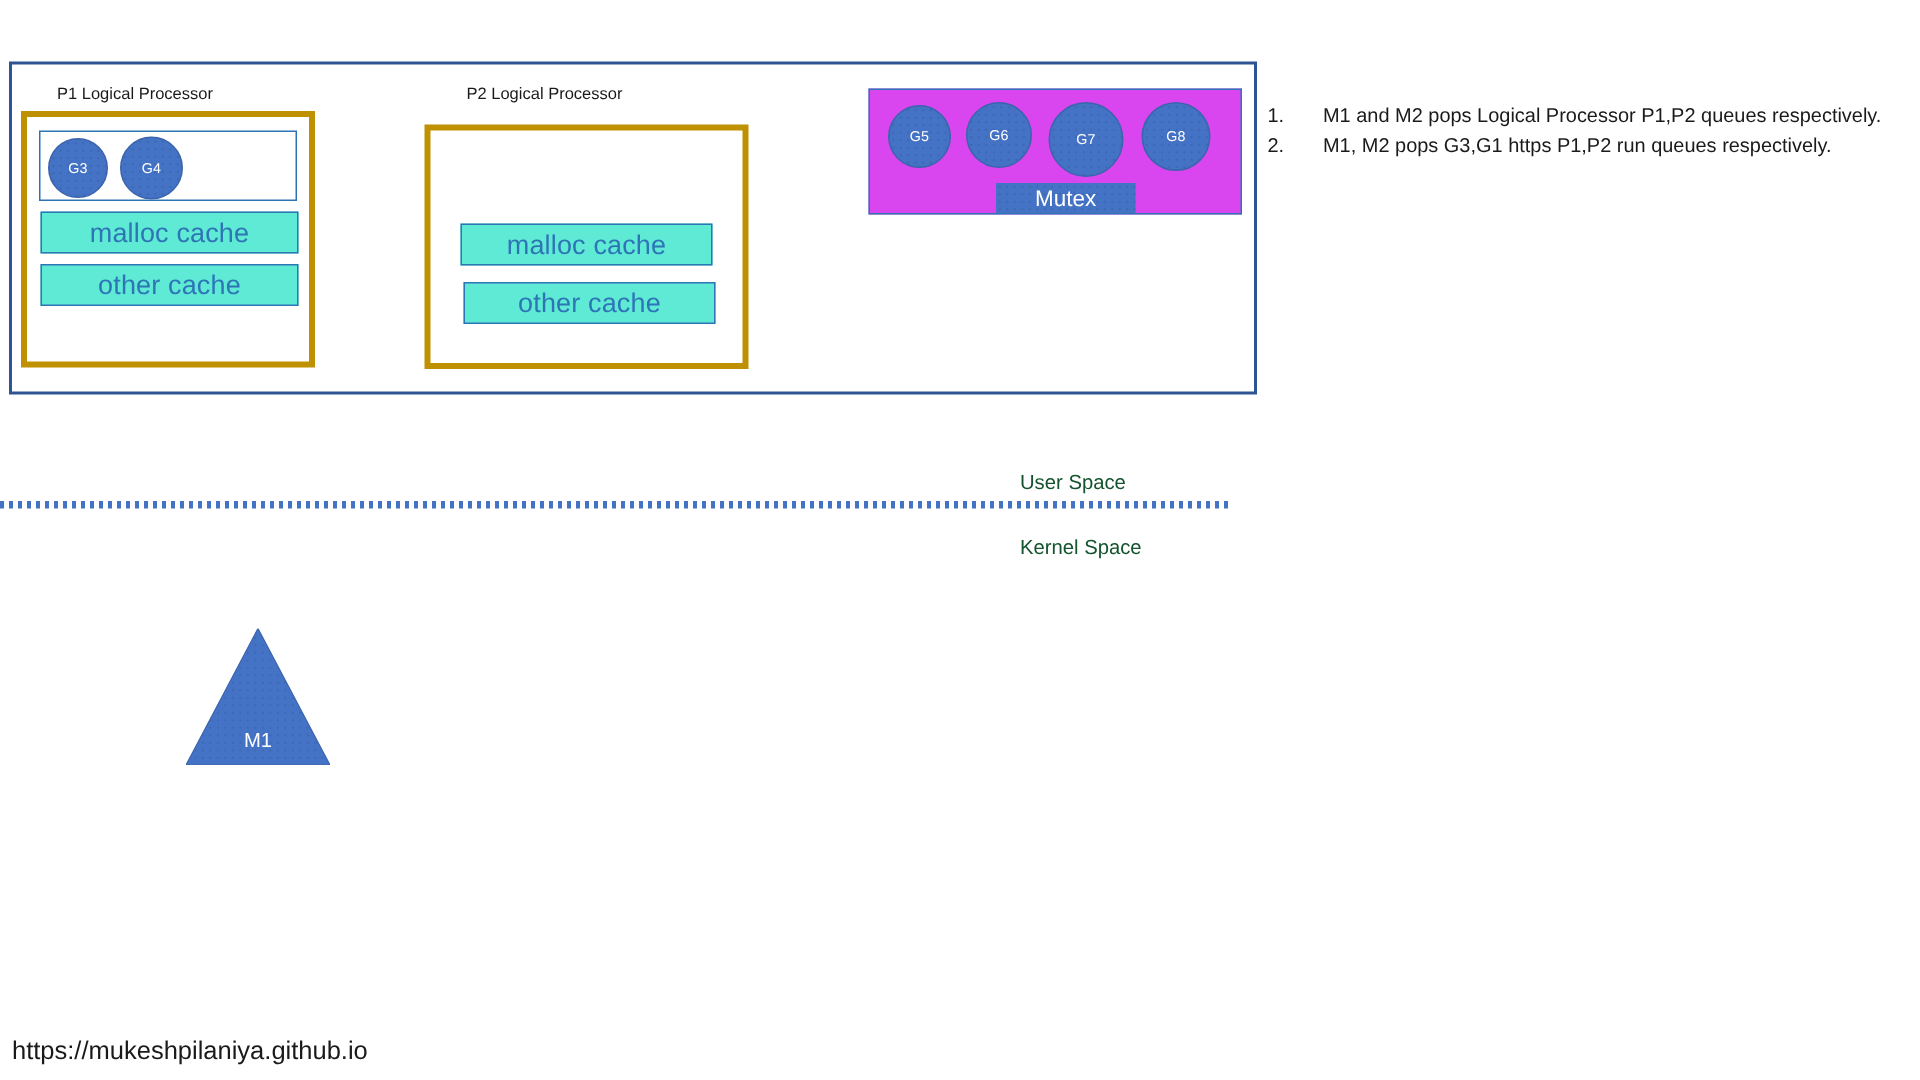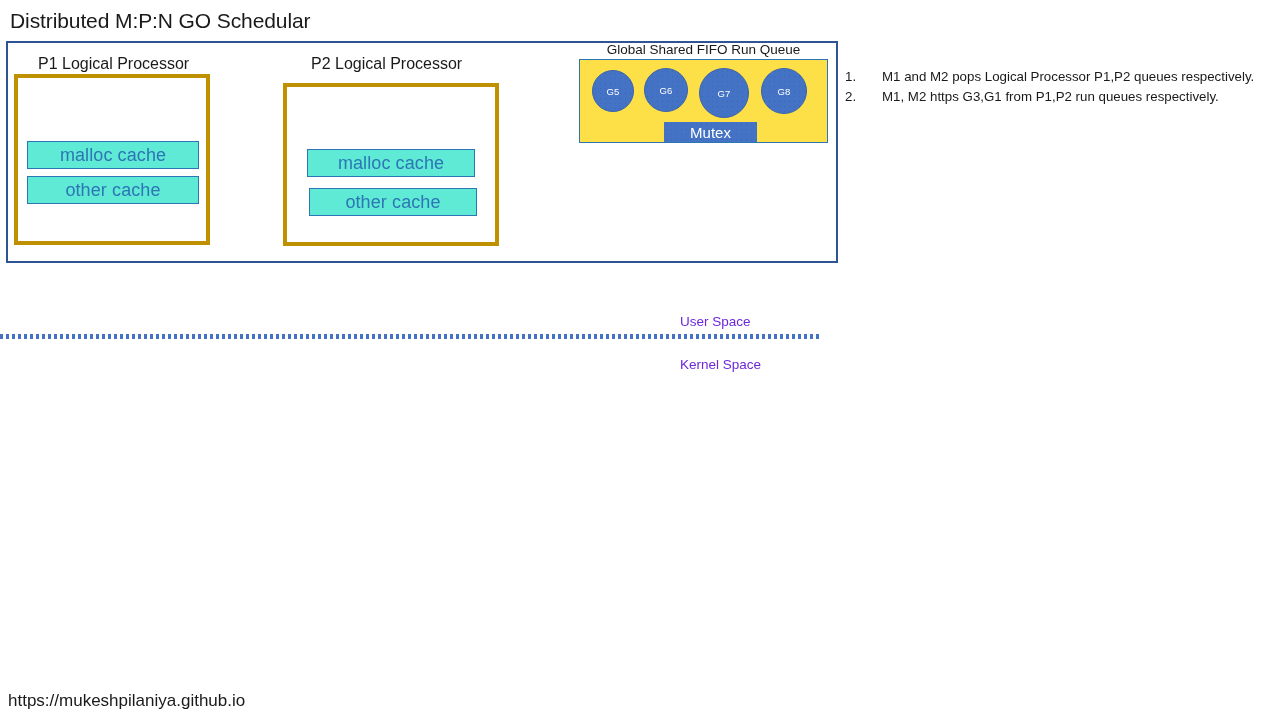--- a/index.html
+++ b/index.html
@@ -46,21 +46,21 @@
     border: 2px solid #2F5496;
     box-sizing: border-box;
     background: #ffffff;
   }
 
   
   .proc-group { position: absolute; }
 
   .proc-label {
     position: absolute;
-    font-size: 16px;
+    font-size: 11px;
     line-height: 17px;
     color: #1a1a1a;
     white-space: nowrap;
   }
 
   .gold-box {
     position: absolute;
     border: 4px solid #BF9000;
     box-sizing: border-box;
     background: #ffffff;
@@ -118,21 +118,21 @@
   }
 
   #global-queue-box {
     position: absolute;
     left: 0;
     top: 18px;
     width: 249px;
     height: 84px;
     border: 1.4px solid #2E75B6;
     box-sizing: border-box;
-    background: #fde047;
+    background: #d946ef;
     padding-left: 16px;
   }
 
   #mutex-bar {
     position: absolute;
     background-color: #4472C4;
     background-image: radial-gradient(#3b66b4 0.8px, transparent 0.9px);
     background-size: 5px 5px;
     color: #ffffff;
     display: flex;
@@ -160,21 +160,21 @@
     width: 37px;
     flex: 0 0 37px;
   }
   .note-text { flex: 1 1 auto; }
 
   
   .space-label {
     position: absolute;
     font-size: 13.5px;
     line-height: 18px;
-    color: #6d28d9;
+    color: #14532d;
     white-space: nowrap;
   }
   #user-space-label { left: 680px; top: 313px; }
   #kernel-space-label { left: 680px; top: 356px; text-align: right; }
 
   #space-divider {
     position: absolute;
     left: 0;
     top: 334px;
     width: 822px;
@@ -218,30 +218,33 @@
     line-height: 18px;
     color: #1a1a1a;
     white-space: nowrap;
   }
 </style>
 </head>
 <body>
 
 <div class="slide">
 
-  <div id="page-title">Distributed M:P:N GO Schedular</div>
 
   <div id="userspace-container">
 
     <div class="proc-group" id="processor-1" style="left:0px; top:0px; width:210px; height:210px;">
 
       <div class="proc-label" style="left:30px; top:12px;">P1 Logical Processor</div>
 
       <div class="gold-box" style="left:6px; top:31px; width:196px; height:171px;">
 
+        <div class="g-box" style="left:8px; top:9px; width:172px; height:47px;">
+          <div class="g-circle" style="left:5px; top:4px; width:40px; height:40px;">G3</div>
+          <div class="g-circle" style="left:53px; top:3px; width:42px; height:42px;">G4</div>
+        </div>
 
         <div class="cache-box" style="left:9px; top:63px; width:172px; height:28px;">malloc cache</div>
 
         <div class="cache-box" style="left:9px; top:98px; width:172px; height:28px;">other cache</div>
       </div>
     </div>
 
     <div class="proc-group" id="processor-2" style="left:269px; top:0px; width:220px; height:210px;text-align:center;">
 
       <div class="proc-label" style="left:34px; top:12px;">P2 Logical Processor</div>
@@ -250,48 +253,59 @@
 
 
         <div class="cache-box" style="left:20px; top:62px; width:168px; height:28px;">malloc cache</div>
 
         <div class="cache-box" style="left:22px; top:101px; width:168px; height:28px;">other cache</div>
       </div>
     </div>
 
     <div id="global-queue-group" style="left:571px; top:-2px; width:249px; height:105px;">
 
-      <div id="global-queue-label">Global Shared FIFO Run Queue</div>
 
       <div id="global-queue-box">
         <div class="g-circle" style="left:12px; top:10px; width:42px; height:42px;">G5</div>
         <div class="g-circle" style="left:64px; top:8px; width:44px; height:44px;">G6</div>
         <div class="g-circle" style="left:119px; top:8px; width:50px; height:50px;">G7</div>
         <div class="g-circle" style="left:181px; top:8px; width:46px; height:46px;">G8</div>
 
         <div id="mutex-bar" style="left:84px; top:62px; width:93px; height:20px;">Mutex</div>
       </div>
     </div>
 
   </div>
 
   <div id="notes-list">
     <div class="note-item">
       <span class="note-num">1.</span>
       <span class="note-text">M1 and M2 pops Logical Processor P1,P2 queues respectively.</span>
     </div>
     <div class="note-item">
       <span class="note-num">2.</span>
-      <span class="note-text">M1, M2 https G3,G1  from P1,P2 run queues respectively.</span>
+      <span class="note-text">M1, M2 pops G3,G1  https P1,P2 run queues respectively.</span>
     </div>
   </div>
 
   <div class="space-label" id="user-space-label">User Space</div>
 
   <div id="space-divider"></div>
 
   <div class="space-label" id="kernel-space-label">Kernel Space</div>
 
+  <div class="machine" id="machine-1">
+    <svg class="tri" viewBox="0 0 96 91">
+      <defs>
+        <pattern id="dots1" width="5" height="5" patternUnits="userSpaceOnUse">
+          <rect width="5" height="5" fill="#4472C4"></rect>
+          <circle cx="1.2" cy="1.2" r="0.7" fill="#3b66b4"></circle>
+        </pattern>
+      </defs>
+      <polygon points="48,0 96,91 0,91" fill="url(#dots1)" stroke="#3c64ad" stroke-width="0.8"></polygon>
+    </svg>
+    <div class="tri-label">M1</div>
+  </div>
 
 
   <div id="footer-url">https://mukeshpilaniya.github.io</div>
 
 </div>
 
 </body></html>

